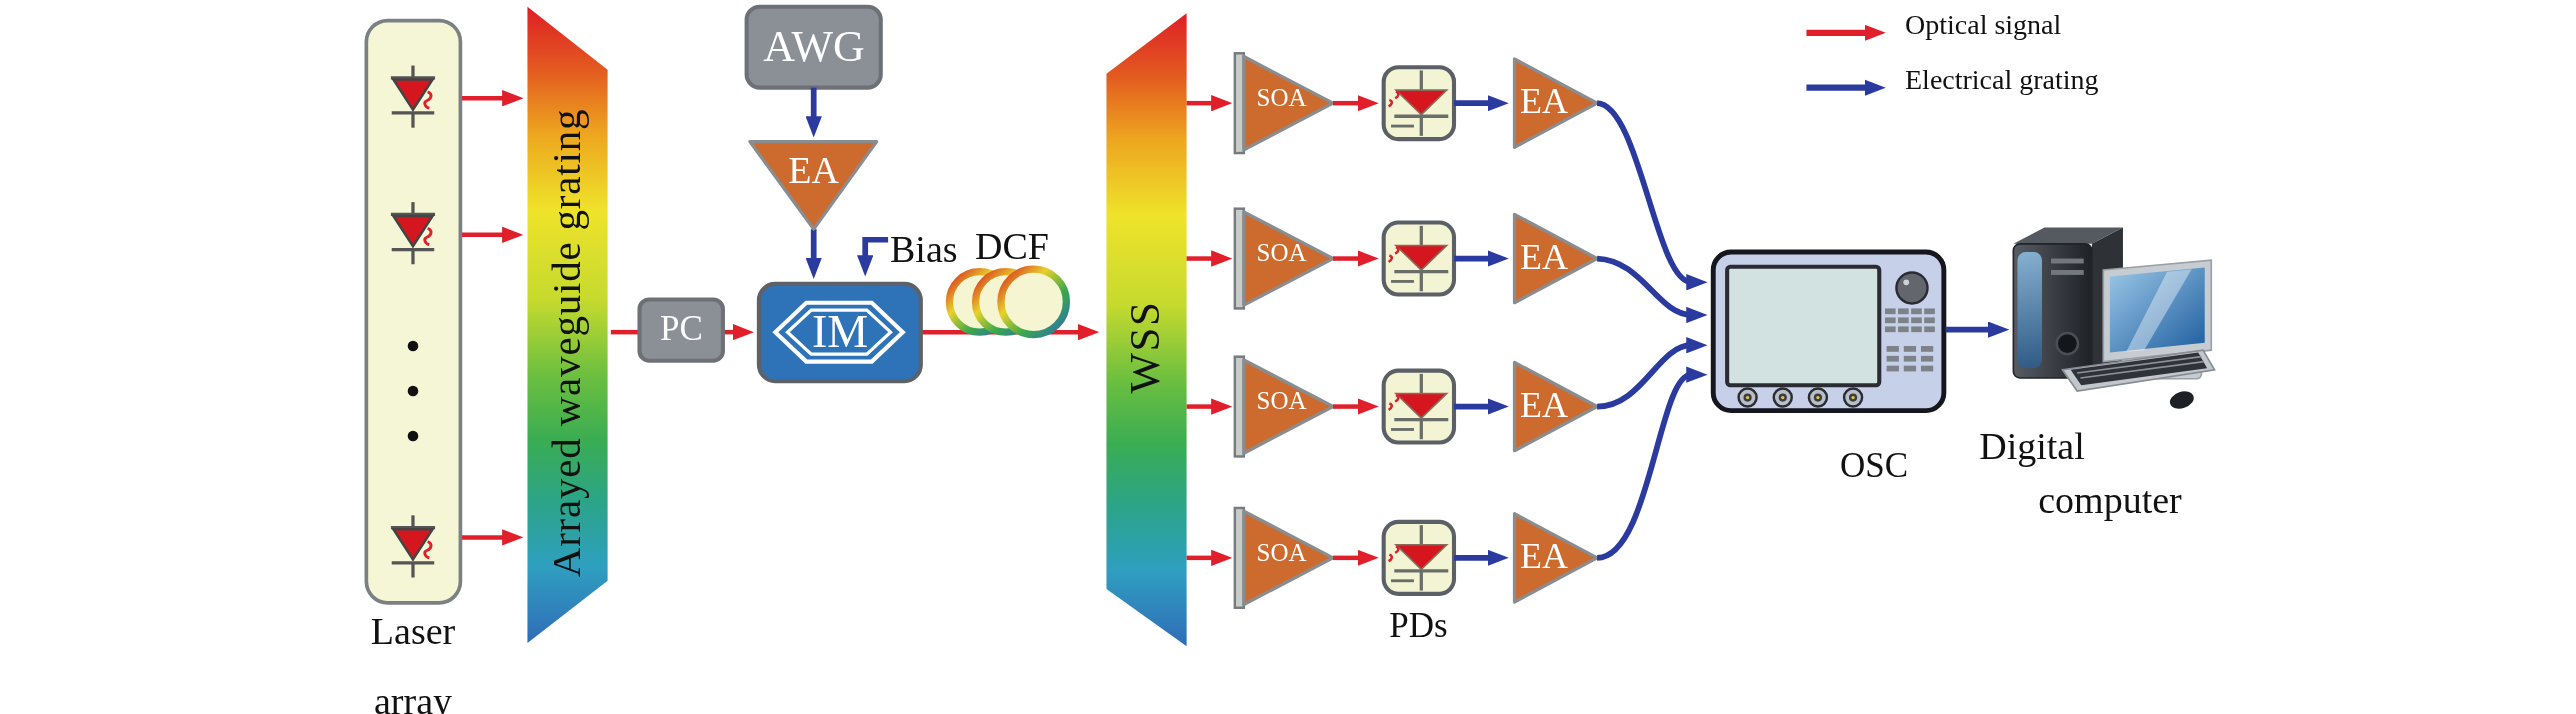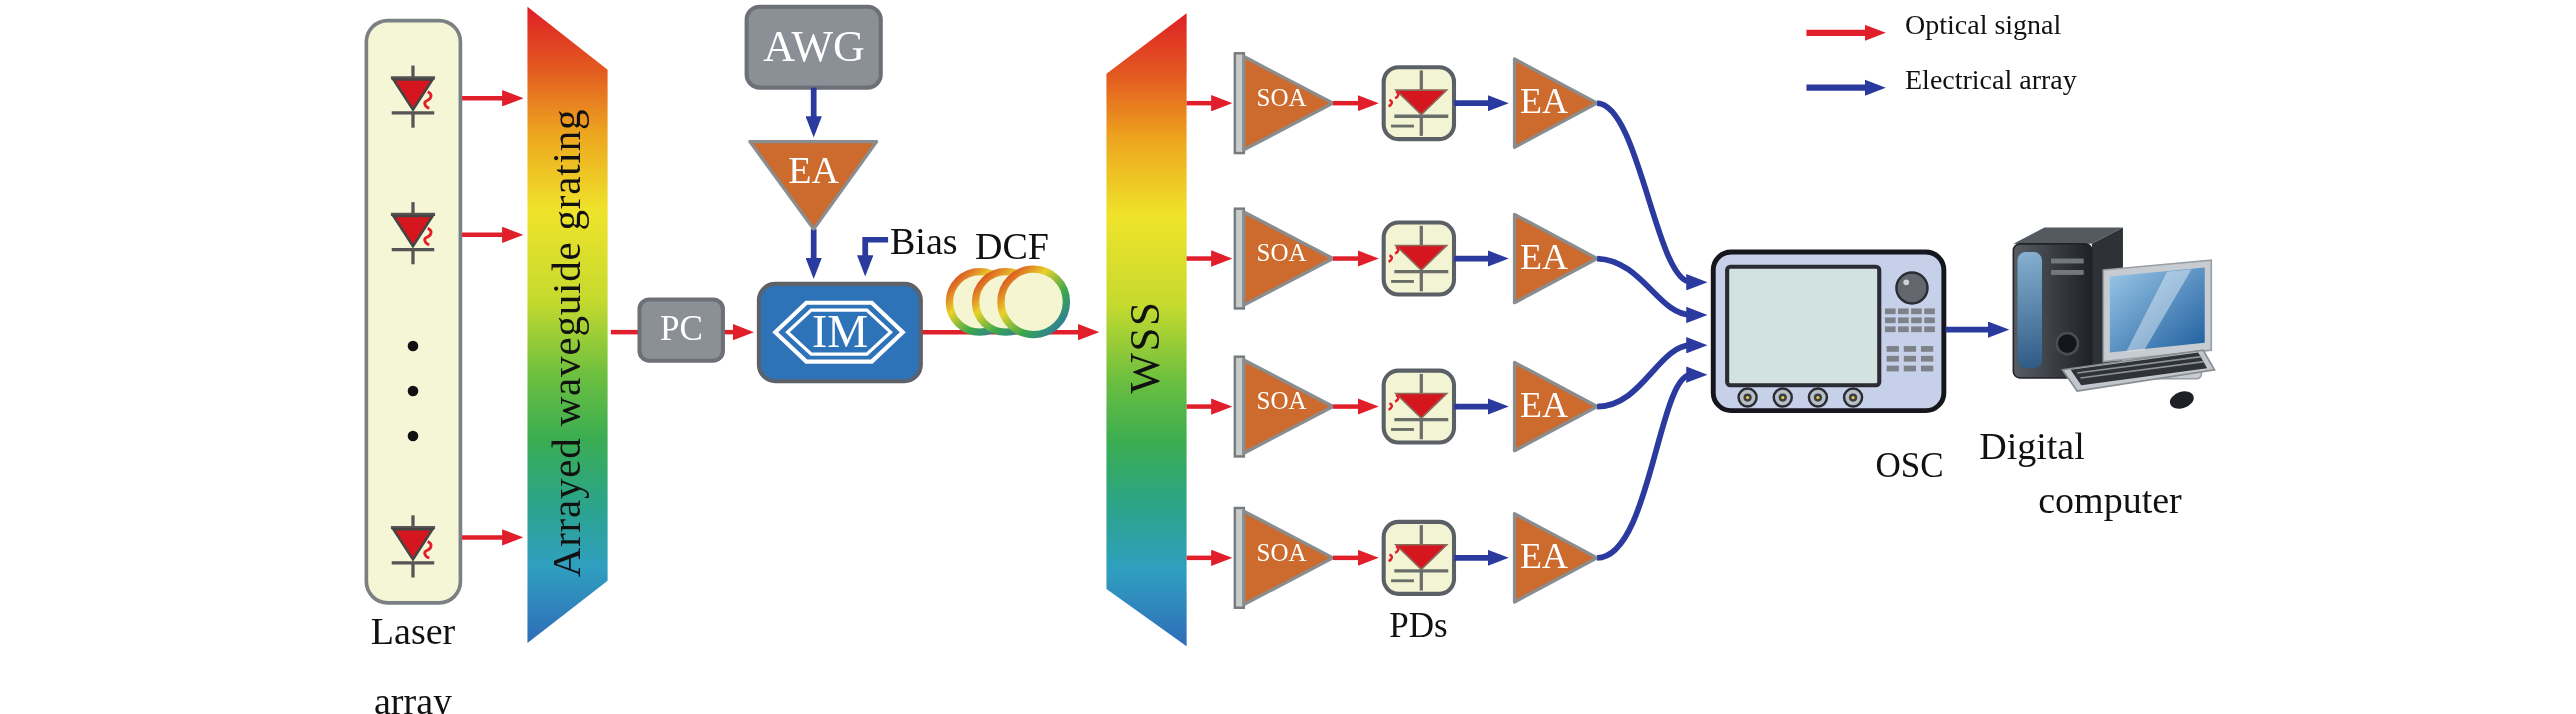--- a/index.html
+++ b/index.html
@@ -247,45 +247,45 @@
     <ellipse cx="2668" cy="489" rx="15" ry="10" fill="#1d2025" transform="rotate(-18 2668 489)"></ellipse>
   </g>
 
   <g>
     <line x1="2209" y1="40" x2="2286" y2="40" stroke="#e01f2b" stroke-width="7.5" marker-end="url(#mr)"></line>
     <line x1="2209" y1="107" x2="2286" y2="107" stroke="#2b3a9e" stroke-width="7.5" marker-end="url(#mb)"></line>
   </g>
 </svg>
 
 <div class="lbl f48" style="left:1905px;top:9.8px;">Optical signal</div>
-<div class="lbl f48" style="left:1905px;top:65px;">Electrical array</div>
+<div class="lbl f48" style="left:1905px;top:65px;">Electrical grating</div>
 
 <div class="lbl f46 center" style="left:350px;top:612px;width:126px;">Laser</div>
 <div class="lbl f46 center" style="left:350px;top:682px;width:126px;">array</div>
 
 <div class="lbl rot" style="left:567px;top:343px;font-size:41px;letter-spacing:0.8px;">Arrayed waveguide grating</div>
 
 <div class="lbl white boxlbl" style="left:747px;top:6.5px;width:134px;height:81px;font-size:44px;">AWG</div>
 <div class="lbl white boxlbl f46" style="left:752px;top:149px;width:123px;height:43px;">EA</div>
-<div class="lbl f46" style="left:890px;top:222px;">Bias</div>
+<div class="lbl f46" style="left:890px;top:230px;">Bias</div>
 <div class="lbl white boxlbl f50" style="left:640px;top:299px;width:83px;height:61px;">PC</div>
 <div class="lbl white boxlbl" style="left:759px;top:284px;width:162px;height:97px;font-size:46px;">IM</div>
 <div class="lbl f46" style="left:975px;top:227px;">DCF</div>
 
 <div class="lbl rot" style="left:1145px;top:347px;font-size:43px;letter-spacing:1.6px;">WSS</div>
 
 <div class="lbl white f38 center" style="left:1239px;top:85px;width:85px;">SOA</div>
 <div class="lbl white f38 center" style="left:1239px;top:240px;width:85px;">SOA</div>
 <div class="lbl white f38 center" style="left:1239px;top:388px;width:85px;">SOA</div>
 <div class="lbl white f38 center" style="left:1239px;top:540px;width:85px;">SOA</div>
 
 <div class="lbl white f44 center" style="left:1513px;top:83px;width:62px;">EA</div>
 <div class="lbl white f44 center" style="left:1513px;top:239px;width:62px;">EA</div>
 <div class="lbl white f44 center" style="left:1513px;top:387px;width:62px;">EA</div>
 <div class="lbl white f44 center" style="left:1513px;top:538px;width:62px;">EA</div>
 
 <div class="lbl f50 center" style="left:1353px;top:608px;width:131px;">PDs</div>
-<div class="lbl f50 center" style="left:1844px;top:448px;width:131px;">OSC</div>
+<div class="lbl f50 center" style="left:1777px;top:448px;width:131px;text-align:right;">OSC</div>
 <div class="lbl f46 center" style="left:1957px;top:427px;width:150px;text-align:center;">Digital</div>
 <div class="lbl f46 center" style="left:2035px;top:481px;width:150px;">computer</div>
 
 </div>
 
 
 </body></html>

